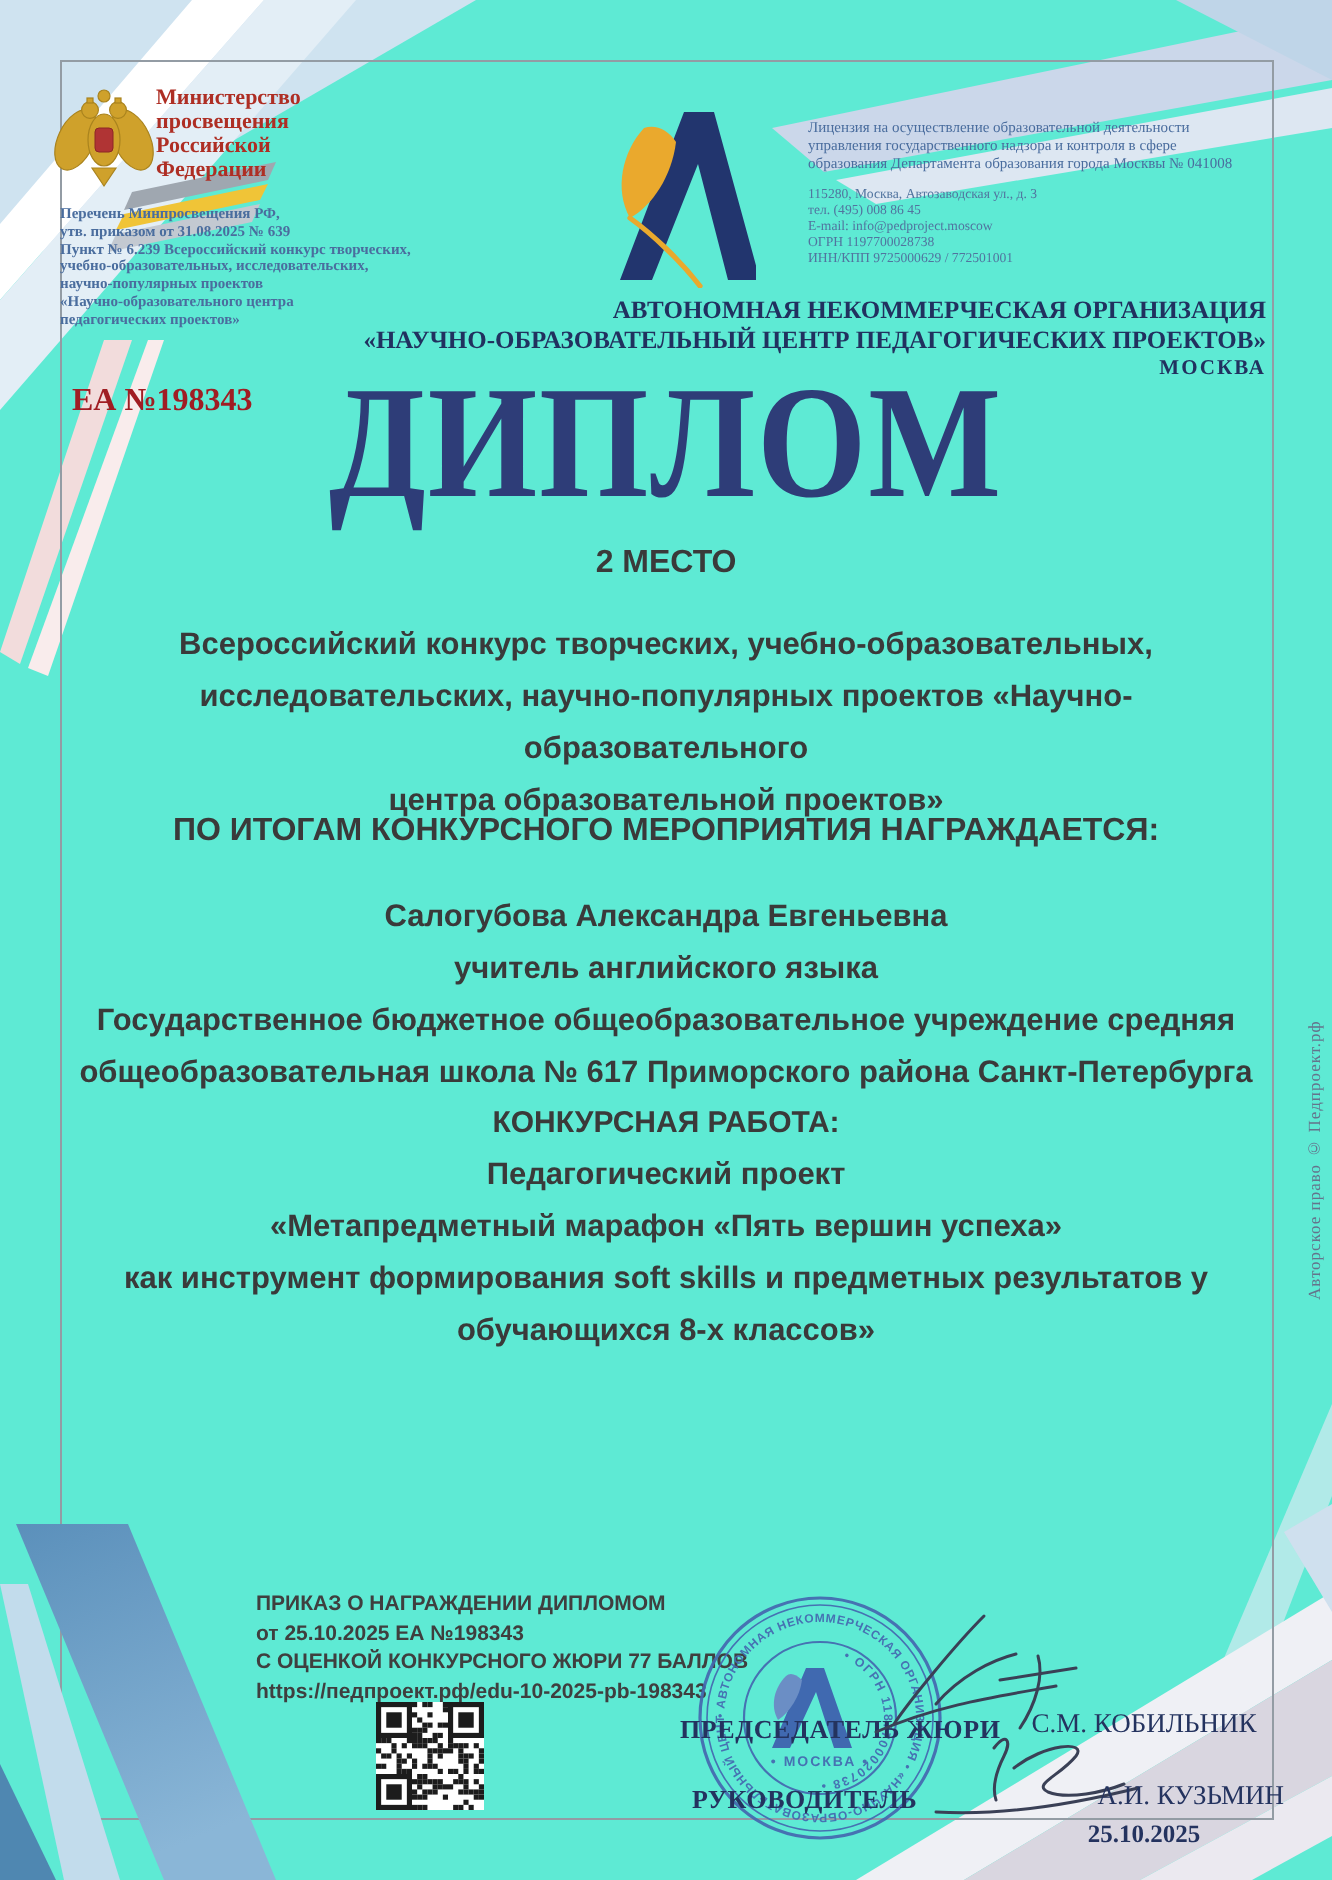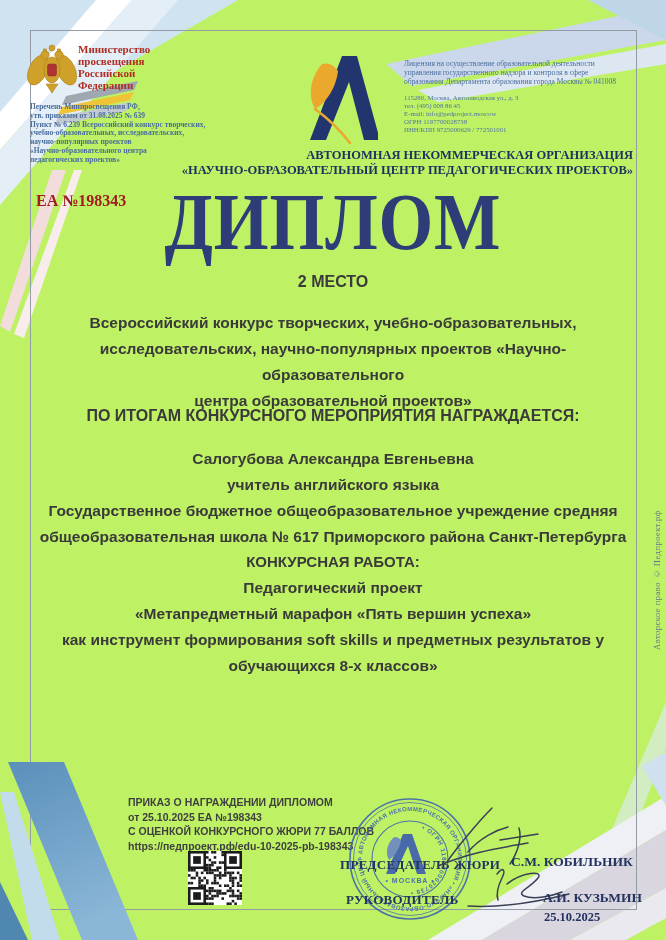--- a/index.html
+++ b/index.html
@@ -1,37 +1,37 @@
 <!DOCTYPE html>
 <html><head>
 <meta charset="utf-8">
 <style>
   html,body{margin:0;padding:0;background:#e8eef3;}
-  .canvas{position:relative;width:666px;height:940px;margin:0 auto;background:#bef264;overflow:hidden;
+  .canvas{position:relative;width:666px;height:940px;margin:0 auto;background:#5eead4;overflow:hidden;
           font-family:"Liberation Sans",sans-serif;}
   .abs{position:absolute;}
   .ctr{left:33px;width:600px;text-align:center;}
   .pre{white-space:pre-line;}
   
   .ministry-name{font-family:"Liberation Serif",serif;font-weight:700;font-size:11px;line-height:12px;color:#ae2e24;}
   .smallblue{font-family:"Liberation Serif",serif;font-size:7.5px;line-height:8.8px;color:#4a6d9e;font-weight:700;}
   .tinyblue{font-family:"Liberation Serif",serif;font-size:6.8px;line-height:8px;color:#51749f;}
   
   .orgline{font-family:"Liberation Serif",serif;font-weight:700;color:#21315f;text-align:right;}
   .diploma-title{font-family:"Liberation Serif",serif;font-weight:700;font-size:80px;line-height:76px;
                  color:#2e3d78;letter-spacing:1px;transform:scaleX(.88);transform-origin:center;}
   .ea-number{font-family:"Liberation Serif",serif;font-weight:700;font-size:16px;color:#a01d23;}
   
   .b15{font-weight:700;font-size:15.5px;line-height:26px;color:#3a3a3a;}
   .b16{font-weight:700;font-size:16px;line-height:20px;color:#3a3a3a;}
   .b15h{font-weight:700;font-size:15px;line-height:20px;color:#3a3a3a;}
   
   .order{font-weight:700;font-size:10.5px;line-height:14.5px;color:#3f3f3f;}
   .siglabel{font-family:"Liberation Serif",serif;font-weight:700;font-size:13px;color:#24335f;letter-spacing:.3px;}
-  .signame{font-family:"Liberation Serif",serif;font-weight:700;font-size:13.5px;color:#24335f;}
+  .signame{font-family:"Liberation Serif",serif;font-weight:400;font-size:13.5px;color:#24335f;}
   .sigdate{font-family:"Liberation Serif",serif;font-weight:700;font-size:12.5px;color:#24335f;}
   .sidenote{font-family:"Liberation Serif",serif;font-size:8.5px;color:#64748c;
             writing-mode:vertical-rl;transform:rotate(180deg);letter-spacing:.5px;}
   .stamp-wrap{opacity:.92;}
 </style>
 </head>
 <body>
 
 <div class="canvas">
 
@@ -103,20 +103,21 @@
 педагогических проектов»</div>
 
   <svg class="abs" style="left:292px;top:50px" width="86" height="94" viewBox="0 0 86 94">
     <path d="M50,6 L65,6 L88,90 L72,90 L57,32 L34,90 L18,90 Z" fill="#22356e"></path>
     <path d="M30,14 C19,26 15,45 23,59 C34,53 44,38 46,21 C42,15 36,12 30,14 Z" fill="#eaa92d"></path>
     <path d="M23,59 C34,67 48,80 58,93" fill="none" stroke="#eaa92d" stroke-width="2.6" stroke-linecap="round"></path>
   </svg>
 
   <div class="abs ctr orgline" style="top:148px;font-size:12.5px">АВТОНОМНАЯ НЕКОММЕРЧЕСКАЯ ОРГАНИЗАЦИЯ</div>
   <div class="abs ctr orgline" style="top:163px;font-size:12.5px">«НАУЧНО-ОБРАЗОВАТЕЛЬНЫЙ ЦЕНТР ПЕДАГОГИЧЕСКИХ ПРОЕКТОВ»</div>
+  <div class="abs ctr orgline" style="top:179px;font-size:10.5px;letter-spacing:1px">МОСКВА</div>
 
   <div class="abs smallblue pre" style="left:404px;top:60px;width:235px;font-weight:400">Лицензия на осуществление образовательной  деятельности
 управления государственного надзора и контроля в сфере
 образования Департамента образования города Москвы № 041008</div>
   <div class="abs tinyblue pre" style="left:404px;top:94px;width:220px">115280, Москва, Автозаводская ул., д. 3
 тел. (495) 008 86 45
 E-mail: info@pedproject.moscow
 ОГРН 1197700028738
 ИНН/КПП 9725000629 / 772501001</div>
 

